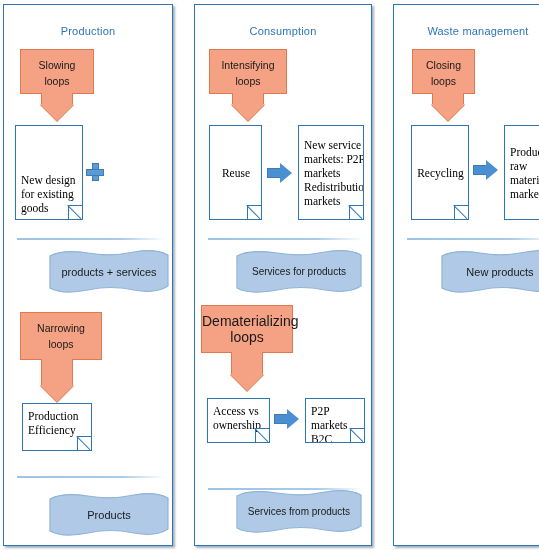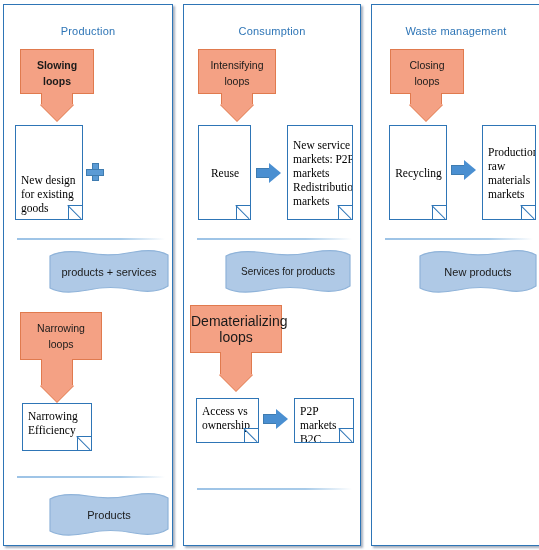--- a/index.html
+++ b/index.html
@@ -7,21 +7,21 @@
     width:539px;height:550px;
     background:#ffffff;
     font-family:"Liberation Sans", sans-serif;
     overflow:hidden;
   }
   #root{
     position:relative;
     width:539px;height:550px;
     background:#fff;
     display:flex;
-    gap:10px;
+    gap:21px;
     padding:4px 3px;
     box-sizing:border-box;
   }
   .panel{
     position:relative;
     background:#ffffff;
     border:1px solid #2e75b6;
     box-shadow:2px 2px 2px rgba(60,80,110,.45);
     box-sizing:border-box;
     flex:0 0 auto;
@@ -148,21 +148,21 @@
   .banner.small .btxt{font-size:10px;}
 </style>
 </head>
 <body>
 
 <div id="root">
 
   <div class="panel p1">
     <div class="panel-title">Production</div>
 
-    <div class="loopbox" style="left:16px;top:44px;width:74px;height:45px;font-weight:bold;">
+    <div class="loopbox" style="left:16px;top:44px;width:74px;height:45px;">
       <div>Slowing</div>
       <div>loops</div>
     </div>
     <div class="arrow-stem" style="left:37px;top:88px;width:32px;height:11px;"></div>
     <div class="arrow-tip" style="left:36px;top:99px;"></div>
 
     <div class="doc" style="left:11px;top:120px;width:68px;height:95px;display:flex;align-items:flex-end;">
       <span>New design for existing goods</span>
       <span class="fold"></span>
     </div>
@@ -179,21 +179,21 @@
     </div>
 
     <div class="loopbox" style="left:16px;top:307px;width:82px;height:48px;">
       <div>Narrowing</div>
       <div>loops</div>
     </div>
     <div class="arrow-stem" style="left:37px;top:354px;width:32px;height:26px;"></div>
     <div class="arrow-tip" style="left:36px;top:380px;"></div>
 
     <div class="doc" style="left:18px;top:398px;width:70px;height:48px;">
-      <span>Narrowing Efficiency</span>
+      <span>Production Efficiency</span>
       <span class="fold"></span>
     </div>
 
     <div class="divider" style="left:13px;top:471px;width:148px;"></div>
 
     <div class="eq" style="left:16px;top:500px;"></div>
     <div class="banner" style="left:44px;top:487px;width:122px;height:47px;">
       <svg width="122" height="47" viewBox="0 0 122 47">
         <path d="M2 7 Q 14 0 40 4 Q 62 8 86 3 Q 108 -1 120 6 L120 37 Q 108 45 86 41 Q 62 36 40 41 Q 14 46 2 39 Z" fill="#AFC9E6" stroke="#8FB3D9" stroke-width="1.2"></path>
       </svg>
@@ -254,26 +254,32 @@
     </div>
 
     <div class="doc" style="left:110px;top:393px;width:60px;height:45px;">
       <span>P2P markets B2C markets</span>
       <span class="fold"></span>
     </div>
 
     <div class="divider" style="left:13px;top:483px;width:155px;"></div>
 
     <div class="eq" style="left:12px;top:500px;"></div>
+    <div class="banner small" style="left:40px;top:484px;width:128px;height:47px;">
+      <svg width="128" height="47" viewBox="0 0 128 47">
+        <path d="M2 7 Q 14 0 42 4 Q 66 8 90 3 Q 114 -1 126 6 L126 37 Q 114 45 90 41 Q 66 36 42 41 Q 14 46 2 39 Z" fill="#AFC9E6" stroke="#8FB3D9" stroke-width="1.2"></path>
+      </svg>
+      <div class="btxt">Services from products</div>
+    </div>
   </div>
 
   <div class="panel p3">
     <div class="panel-title">Waste management</div>
 
-    <div class="loopbox" style="left:18px;top:44px;width:74px;height:45px;">
+    <div class="loopbox" style="left:18px;top:44px;width:63px;height:45px;">
       <div>Closing</div>
       <div>loops</div>
     </div>
     <div class="arrow-stem" style="left:38px;top:88px;width:32px;height:11px;"></div>
     <div class="arrow-tip" style="left:37px;top:99px;"></div>
 
     <div class="doc" style="left:17px;top:120px;width:58px;height:95px;display:flex;align-items:center;justify-content:center;">
       <span>Recycling</span>
       <span class="fold"></span>
     </div>

